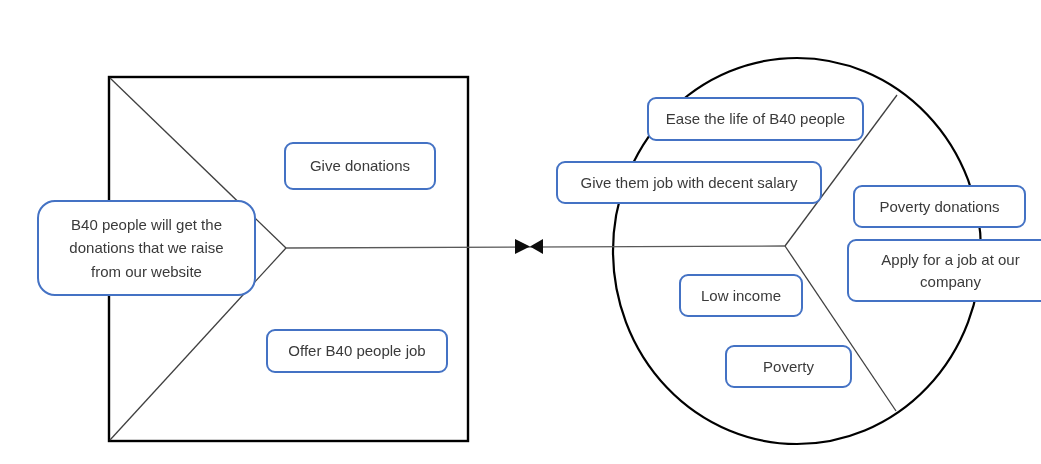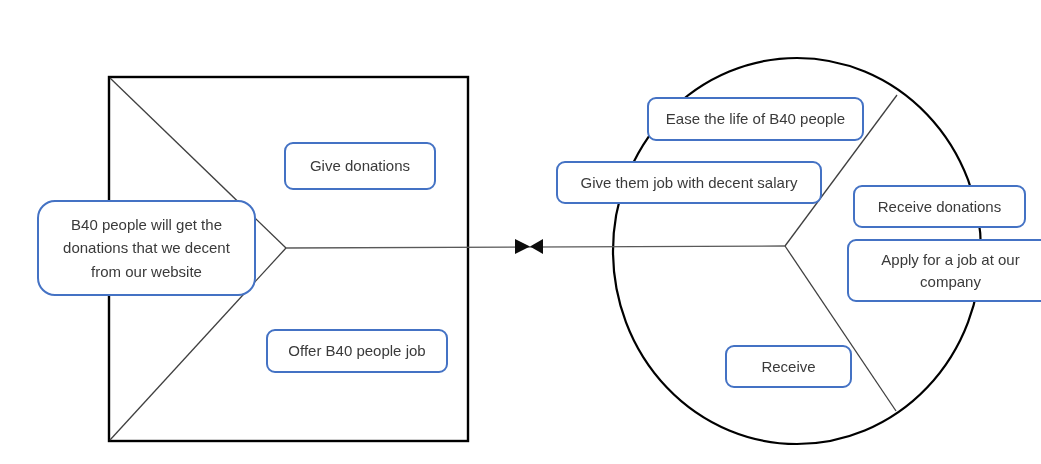--- a/index.html
+++ b/index.html
@@ -63,41 +63,44 @@
 
     <line x1="286" y1="248" x2="785" y2="246" stroke="#595959" stroke-width="1.4"></line>
 
     <g>
       <polygon points="515,239 530,246.5 515,254" fill="#0d0d0d"></polygon>
       <polygon points="543,239 530,246.5 543,254" fill="#0d0d0d"></polygon>
     </g>
   </svg>
 
   <div class="node node--note" style="left:17px; top:200px; width:219px; height:96px;">
-    <span>B40 people will get the donations that we decent from our website</span>
+    <span>B40 people will get the donations that we raise from our website</span>
   </div>
 
   <div class="node" style="left:264px; top:142px; width:152px; height:48px;">
     <span>Give donations</span>
   </div>
   <div class="node" style="left:246px; top:329px; width:182px; height:44px;">
     <span>Offer B40 people job</span>
   </div>
 
   <div class="node" style="left:627px; top:97px; width:217px; height:44px;">
     <span>Ease the life of B40 people</span>
   </div>
   <div class="node" style="left:536px; top:161px; width:266px; height:43px;">
     <span>Give them job with decent salary</span>
   </div>
 
   <div class="node" style="left:833px; top:185px; width:173px; height:43px;">
-    <span>Receive donations</span>
+    <span>Poverty donations</span>
   </div>
   <div class="node" style="left:827px; top:239px; width:207px; height:63px;">
     <span>Apply for a job at our company</span>
   </div>
 
+  <div class="node" style="left:659px; top:274px; width:124px; height:43px;">
+    <span>Low income</span>
+  </div>
   <div class="node" style="left:705px; top:345px; width:127px; height:43px;">
-    <span>Receive</span>
+    <span>Poverty</span>
   </div>
 
 </div>
 
 </body></html>

